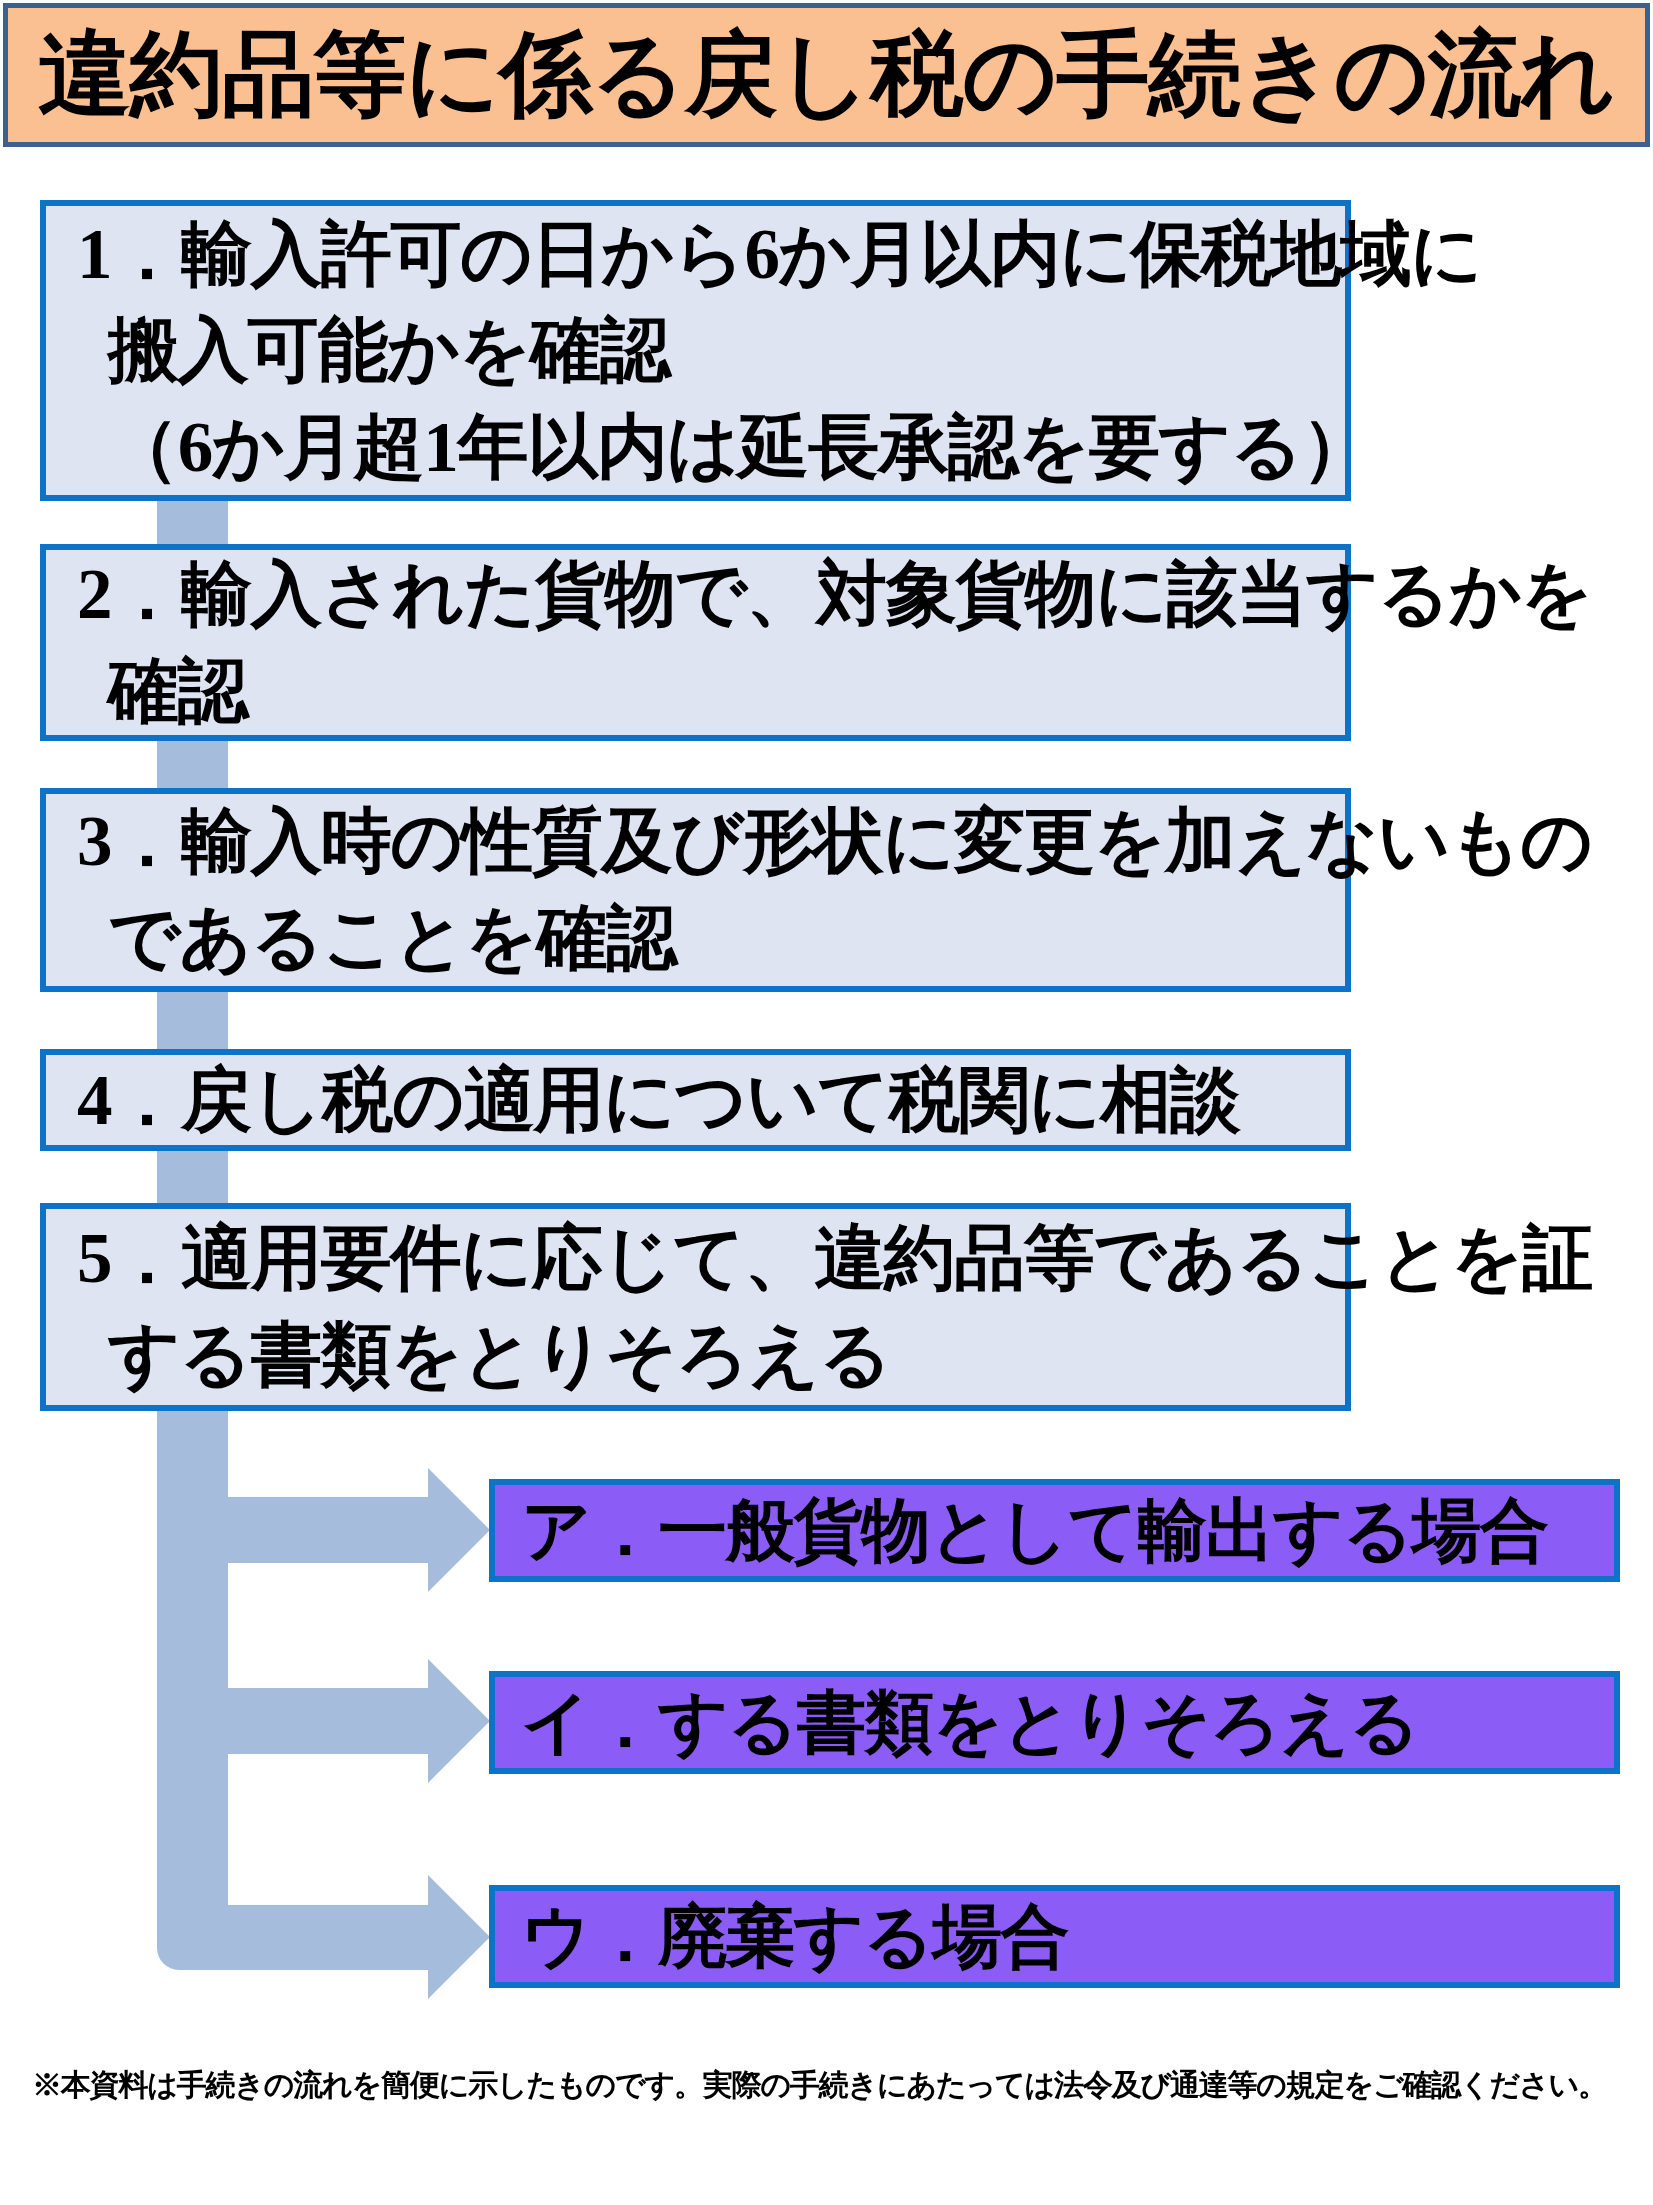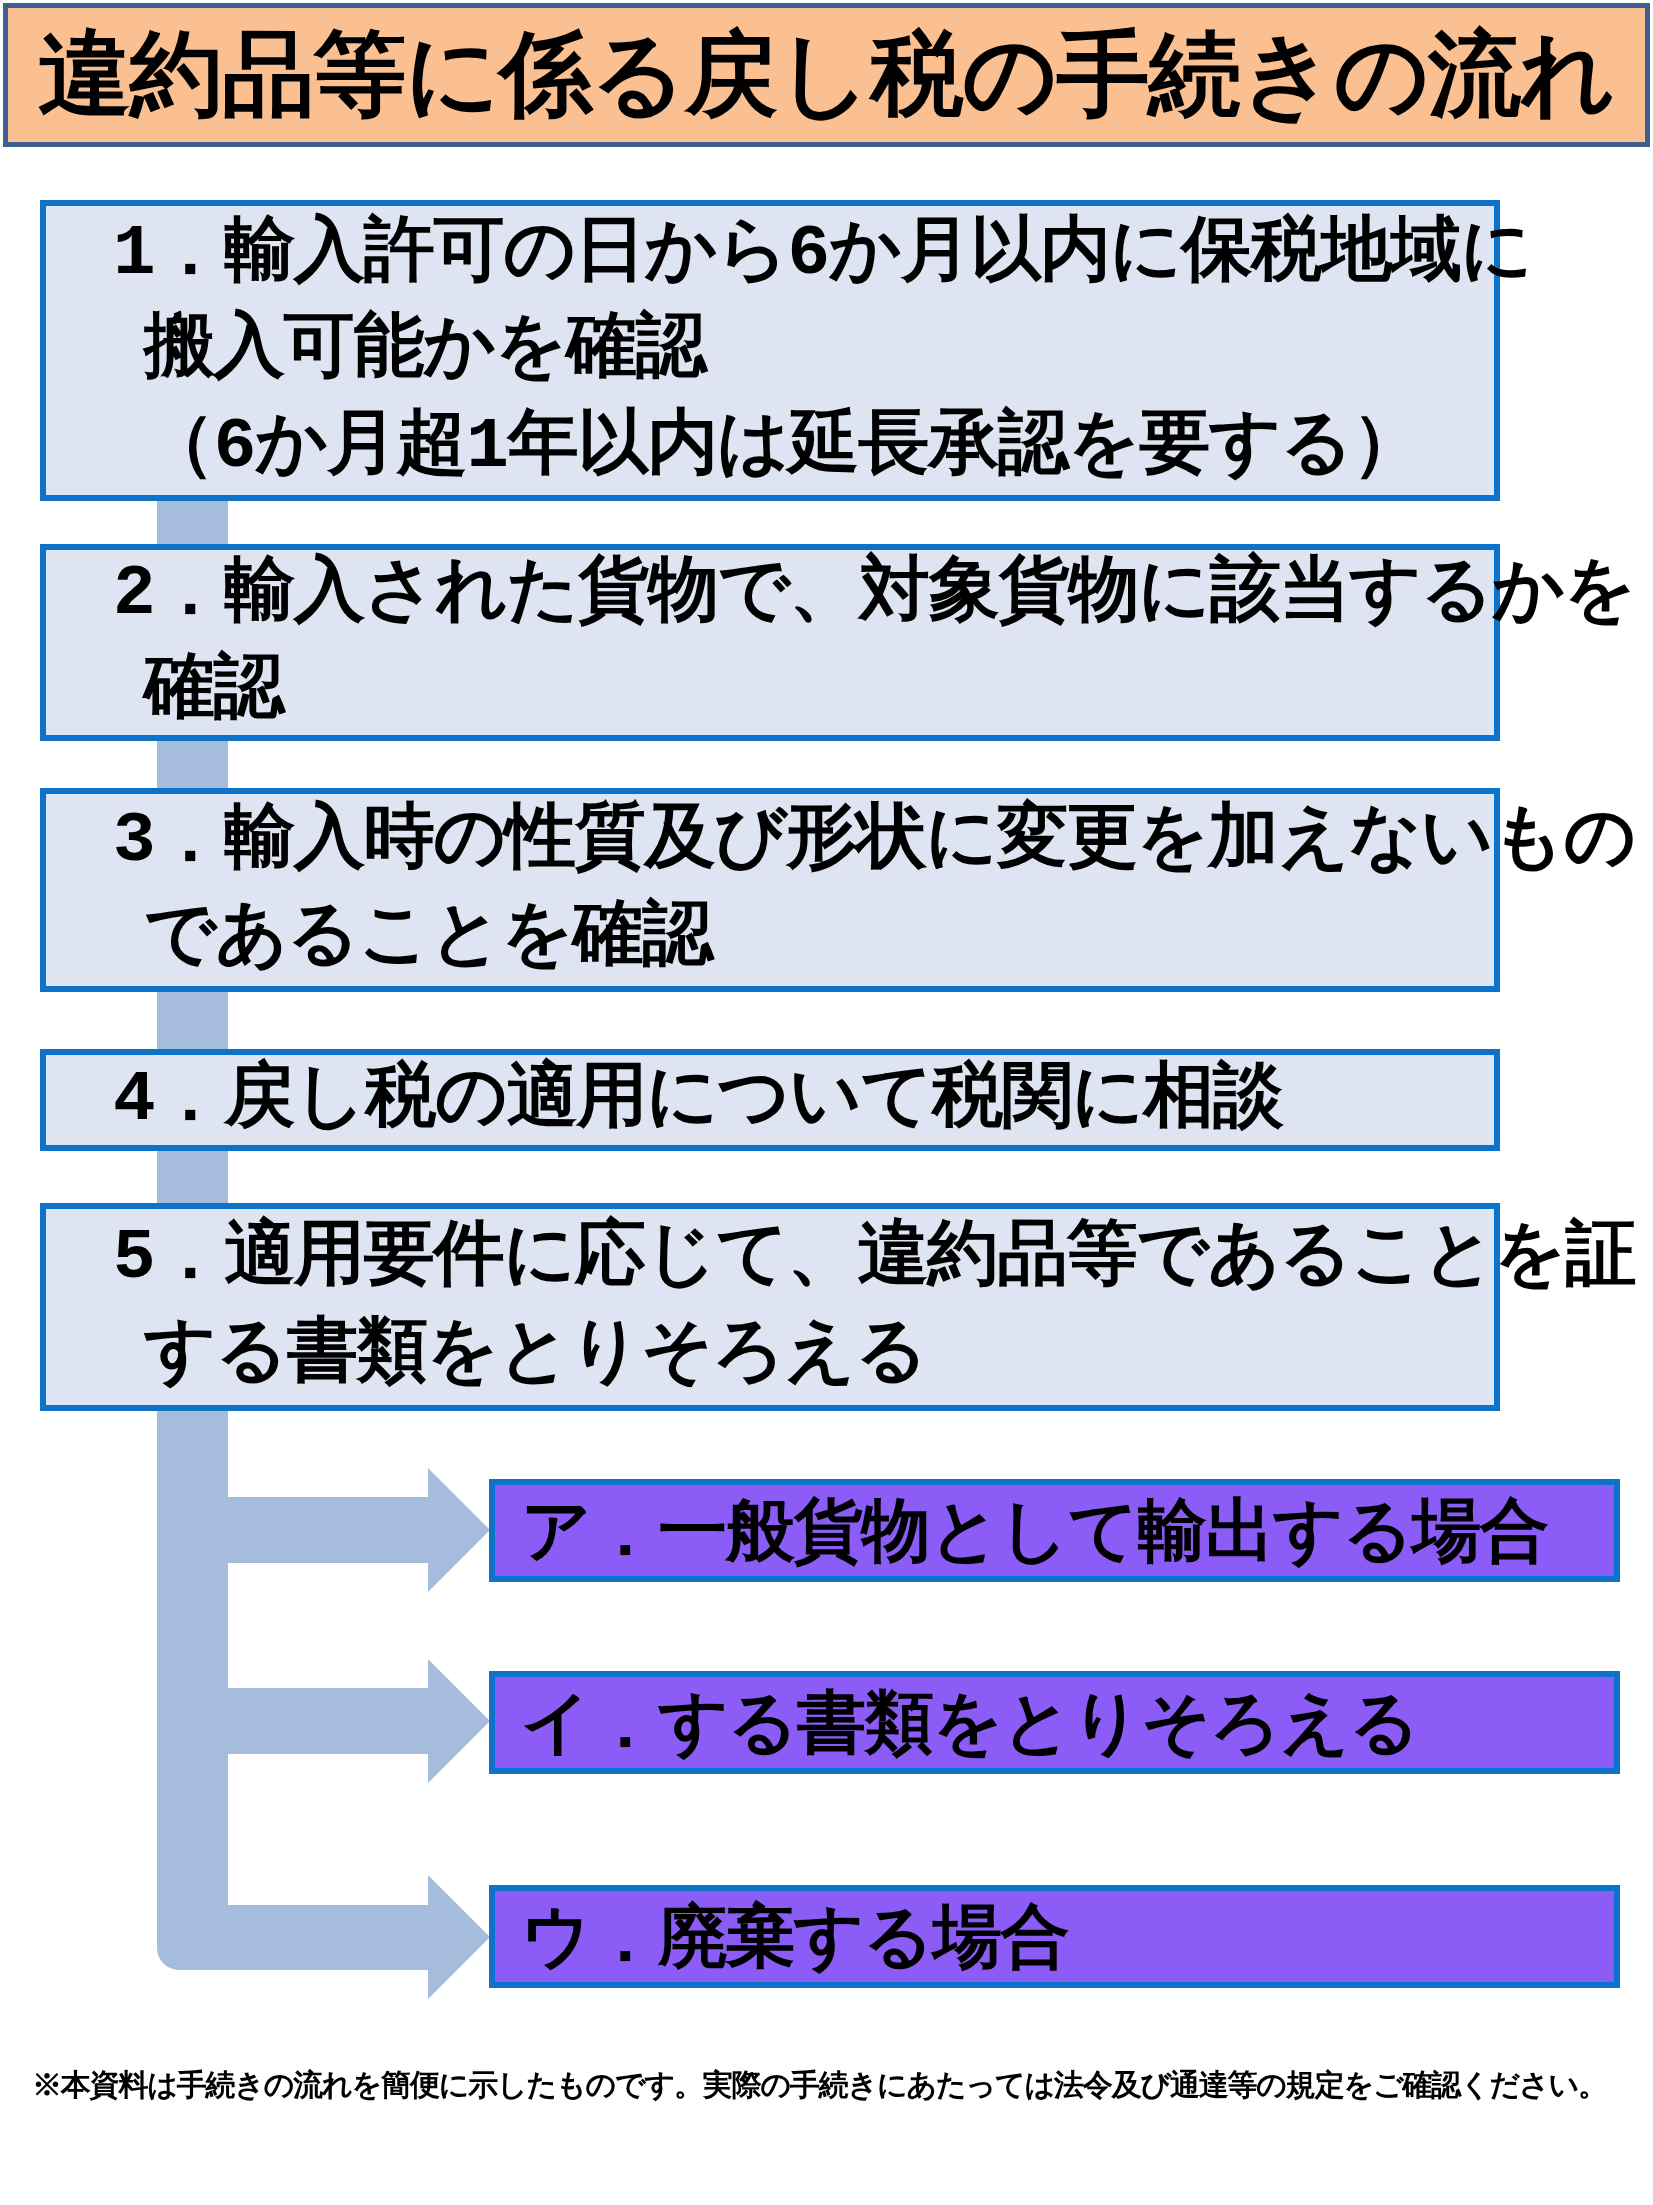--- a/index.html
+++ b/index.html
@@ -1,44 +1,43 @@
 <!DOCTYPE html>
 <html lang="ja" style="font-size:10px"><head>
 <meta charset="utf-8">
 <style>
   html,body{margin:0;padding:0;background:#ffffff;}
   .page{
     position:relative;
     width:1653px;height:2205px;
     background:#ffffff;
-    font-family:Liberation Mono, monospace;
+    font-family:Liberation Serif, serif;
     overflow:hidden;
   }
   
   .title-box{
     position:absolute;left:2.5px;top:2.5px;width:1647px;height:144px;
     box-sizing:border-box;
     background:#FBC091;
     border:5px solid #3E6090;
     display:flex;align-items:center;justify-content:center;
     z-index:3;
   }
   .title-box .t{
     font-size:93px;font-weight:bold;color:#000;
     letter-spacing:-1.2px;white-space:nowrap;
   }
   
   .step{
-    position:absolute;left:40px;width:1460px;
+    position:absolute;left:40px;width:1311px;
     box-sizing:border-box;
     background:#DEE4F1;
     border:6.8px solid #0C73C8;
     display:flex;flex-direction:column;justify-content:center;
     z-index:2;
-    padding-left:36px;
   }
   .step .line{
     font-size:71px;font-weight:bold;color:#000;
     line-height:1.36;white-space:nowrap;
     padding-left:31px;letter-spacing:-1.2px;
   }
   .step .line.indent{padding-left:62px;}
   #step1{top:200px;height:301px;}
   #step2{top:544px;height:197px;}
   #step3{top:788px;height:204px;}

